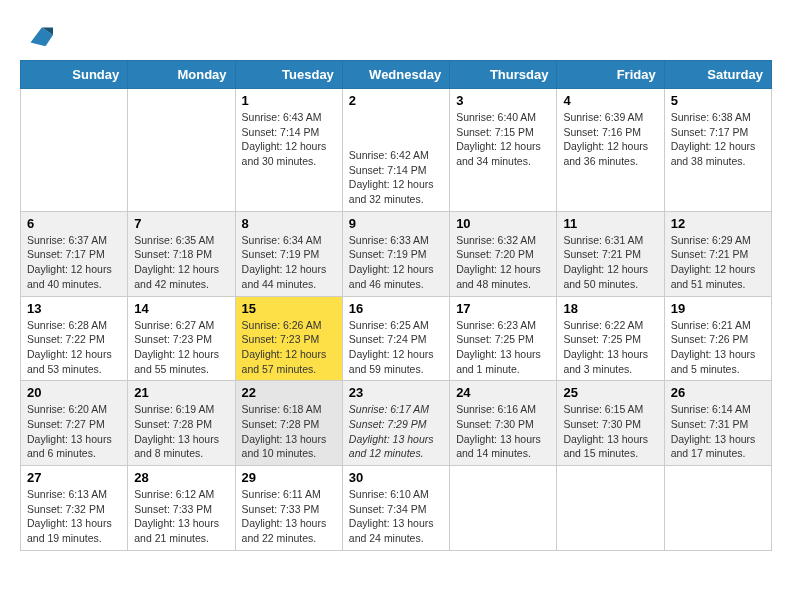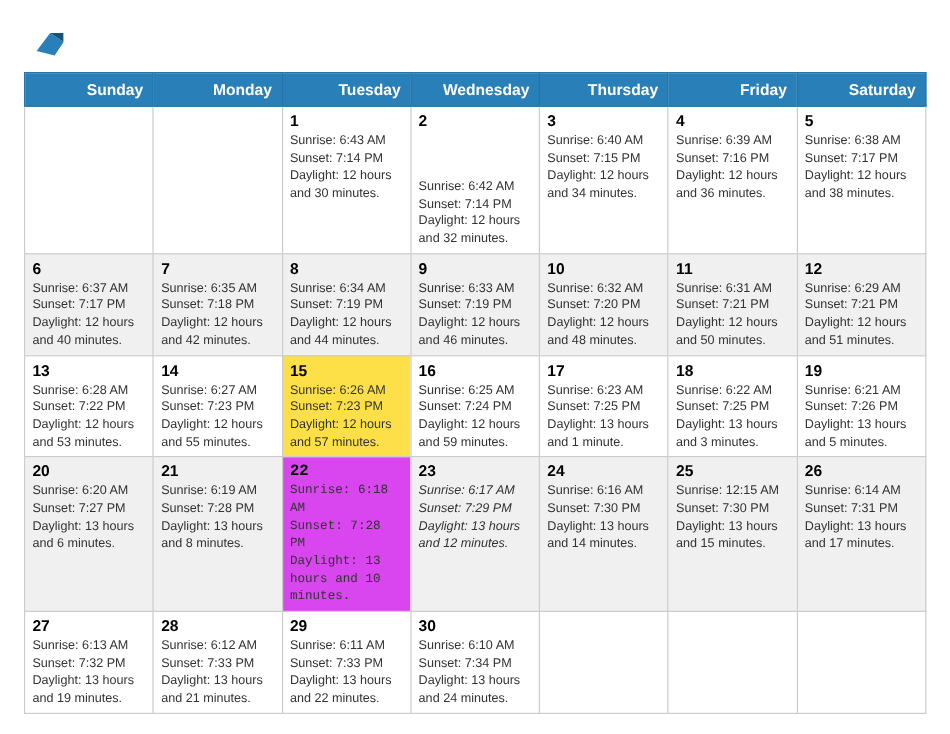--- a/index.html
+++ b/index.html
@@ -255,41 +255,41 @@
           <div class="day-info" style="white-space: pre-line;">Sunrise: 6:20 AM
 Sunset: 7:27 PM
 Daylight: 13 hours and 6 minutes.</div>
         </td>
         <td style="background: rgb(240, 240, 240);">
           <span class="day-number">21</span>
           <div class="day-info" style="white-space: pre-line;">Sunrise: 6:19 AM
 Sunset: 7:28 PM
 Daylight: 13 hours and 8 minutes.</div>
         </td>
-        <td style="background: #d946ef; font-family: Liberation Mono, monospace;">
+        <td style="background: #e5e5e5;">
           <span class="day-number">22</span>
           <div class="day-info" style="white-space: pre-line;">Sunrise: 6:18 AM
 Sunset: 7:28 PM
 Daylight: 13 hours and 10 minutes.</div>
         </td>
         <td style="background: rgb(240, 240, 240);">
           <span class="day-number">23</span>
           <div class="day-info" style="white-space: pre-line; font-style: italic;">Sunrise: 6:17 AM
 Sunset: 7:29 PM
 Daylight: 13 hours and 12 minutes.</div>
         </td>
         <td style="background: rgb(240, 240, 240); margin-left: 24px;">
           <span class="day-number">24</span>
           <div class="day-info" style="white-space: pre-line;">Sunrise: 6:16 AM
 Sunset: 7:30 PM
 Daylight: 13 hours and 14 minutes.</div>
         </td>
         <td style="background: rgb(240, 240, 240);">
           <span class="day-number">25</span>
-          <div class="day-info" style="white-space: pre-line;">Sunrise: 12:15 AM
+          <div class="day-info" style="white-space: pre-line;">Sunrise: 6:15 AM
 Sunset: 7:30 PM
 Daylight: 13 hours and 15 minutes.</div>
         </td>
         <td style="background: rgb(240, 240, 240);">
           <span class="day-number">26</span>
           <div class="day-info" style="white-space: pre-line;">Sunrise: 6:14 AM
 Sunset: 7:31 PM
 Daylight: 13 hours and 17 minutes.</div>
         </td>
       </tr>

